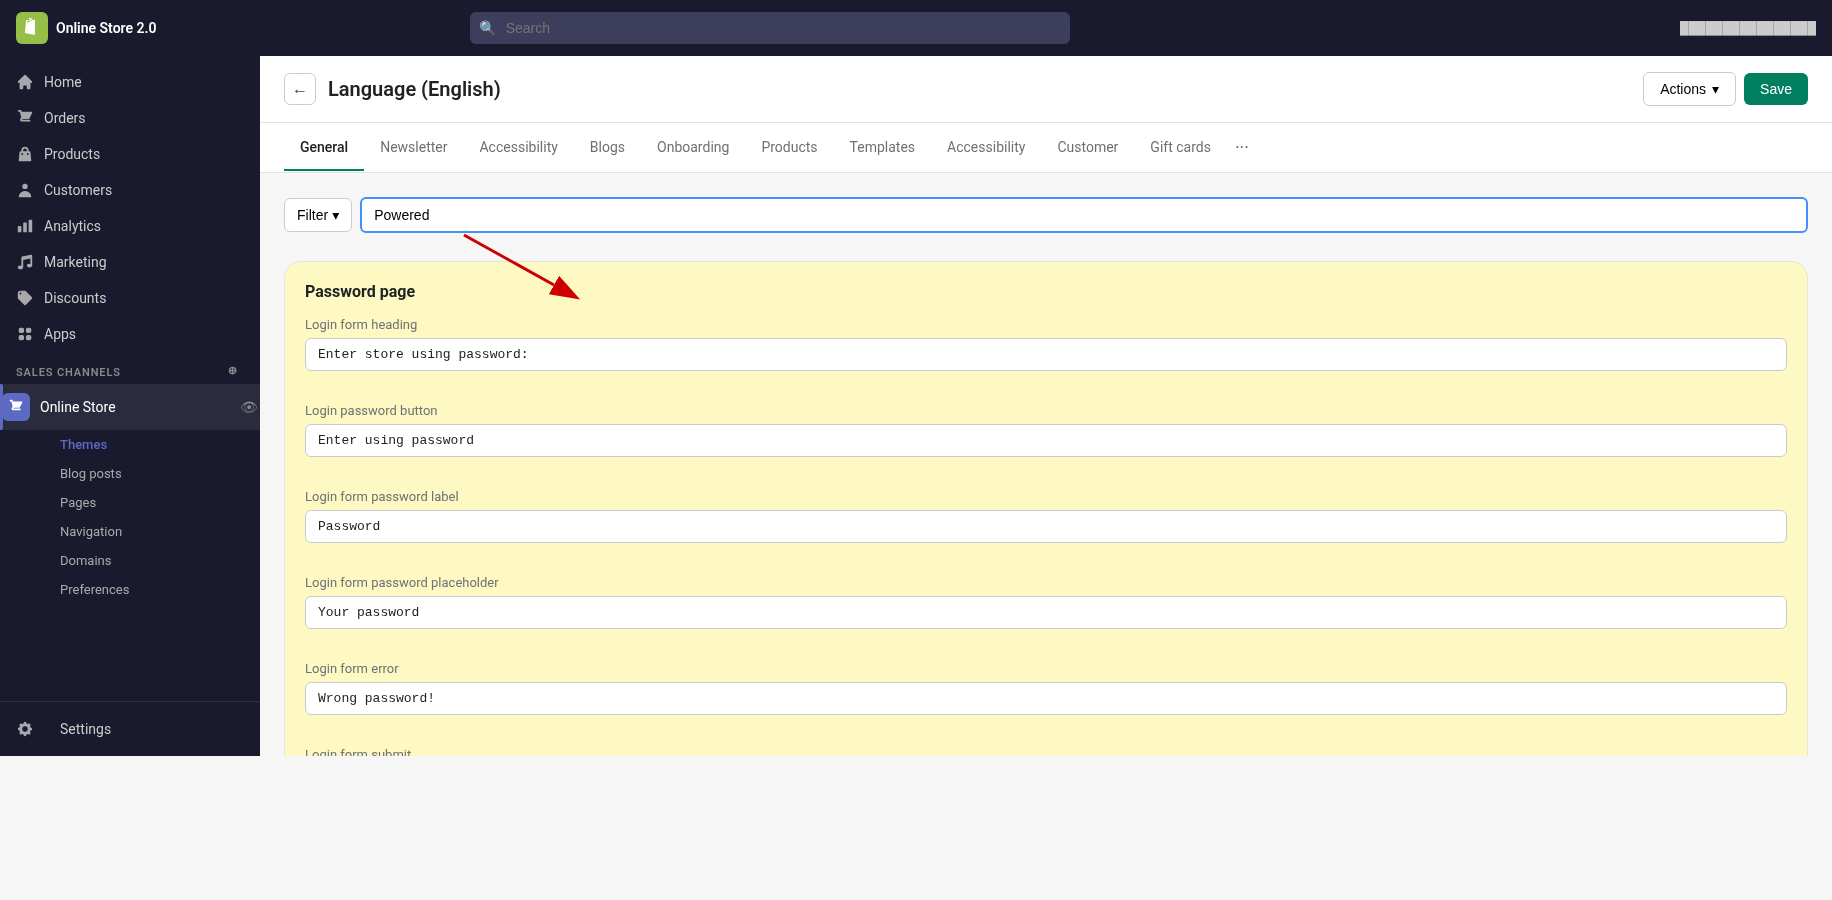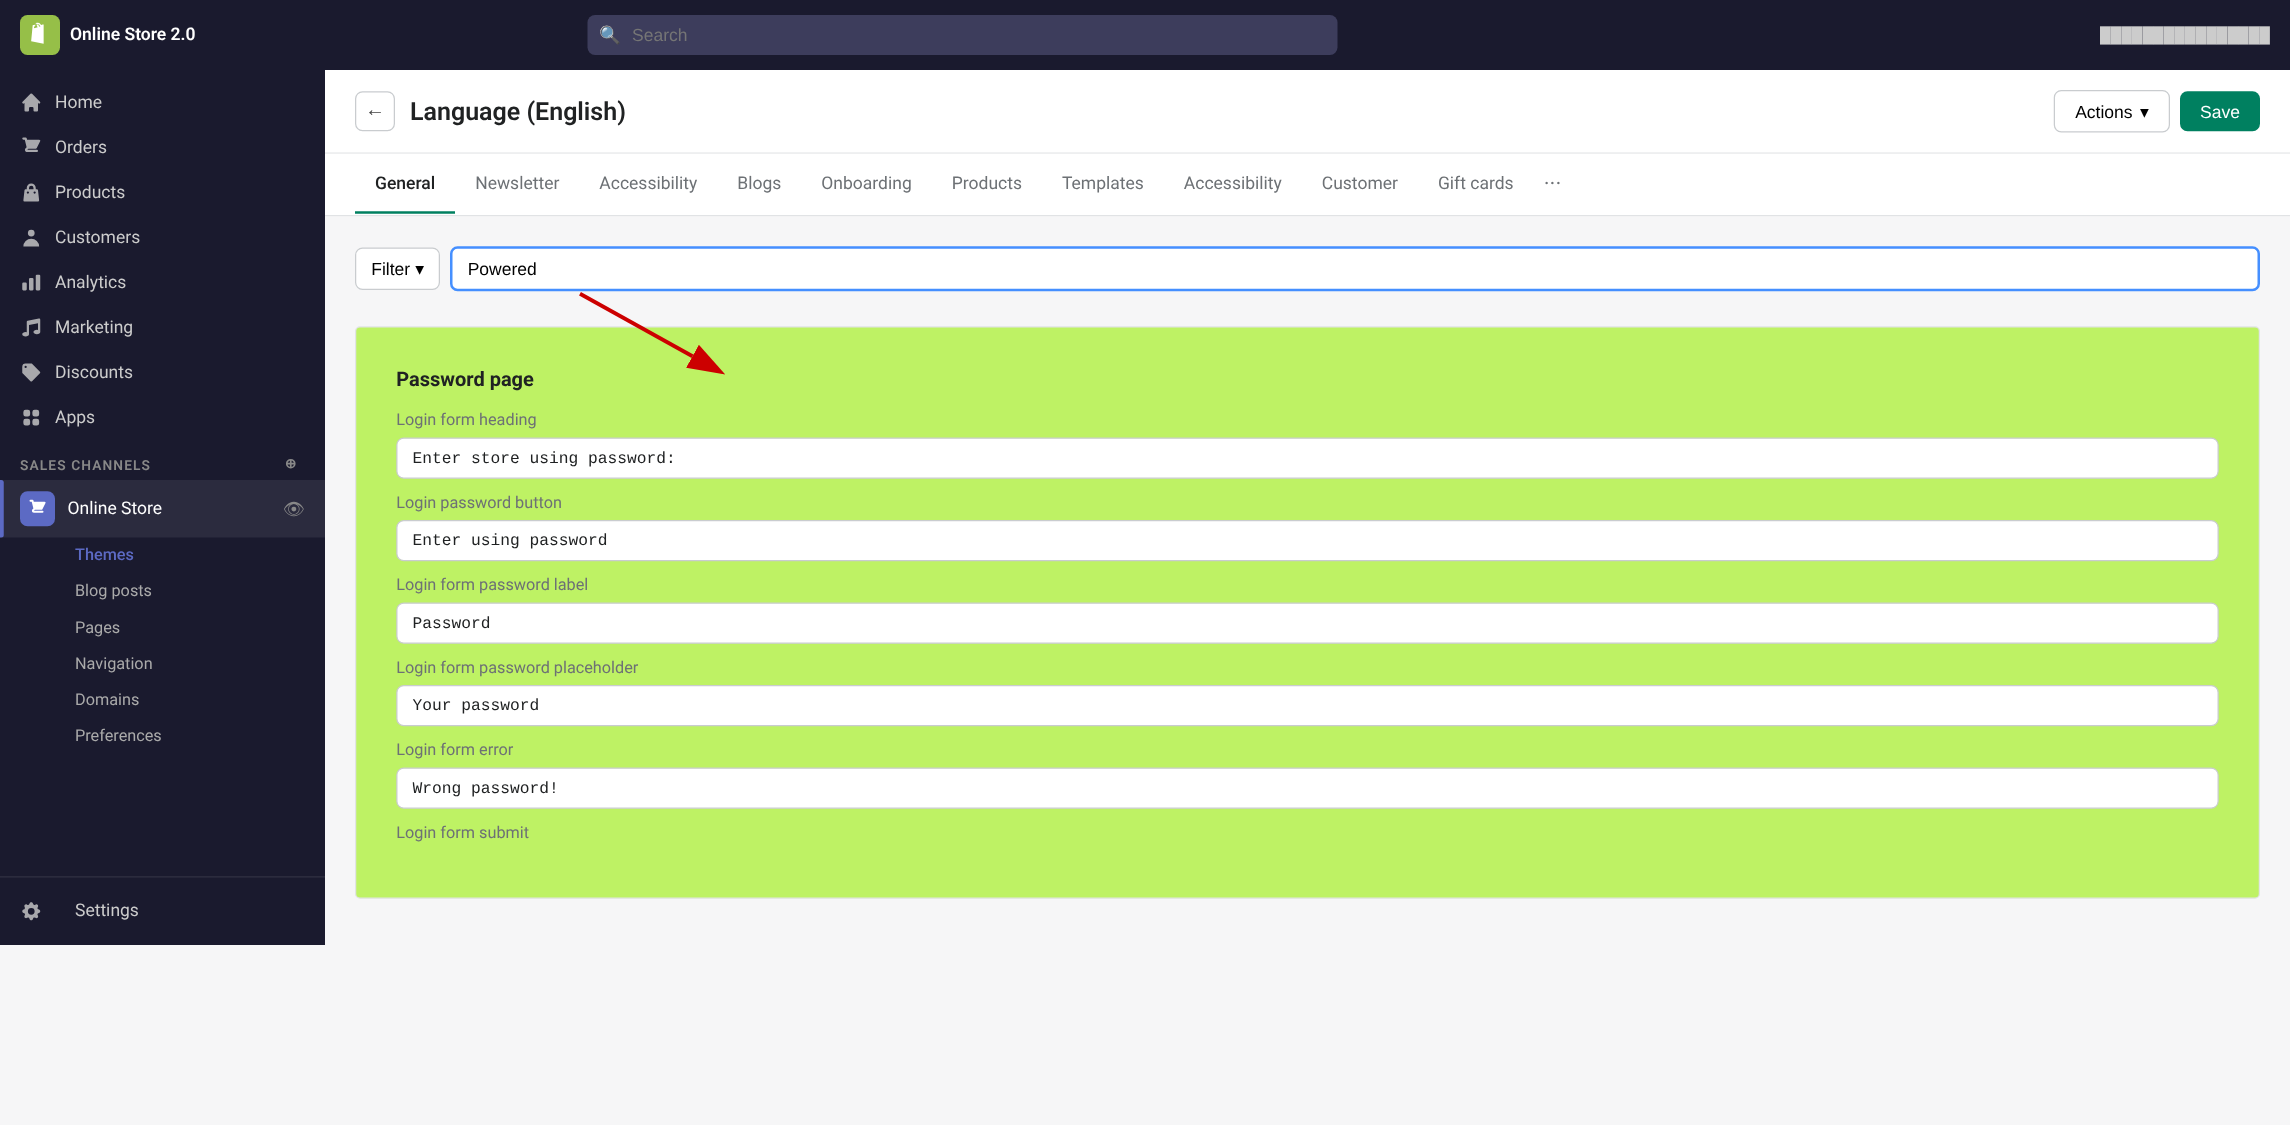--- a/index.html
+++ b/index.html
@@ -24,21 +24,21 @@
     .sidebar { width: 260px; background: #1a1a2e; display: flex; flex-direction: column; overflow-y: auto; flex-shrink: 0; }
     .sidebar-nav { padding: 8px 0; flex: 1; }
     .sidebar-item { display: flex; align-items: center; gap: 10px; padding: 9px 16px; color: #ccc; cursor: pointer; font-size: 14px; border-radius: 0; }
     .sidebar-icon { width: 18px; height: 18px; opacity: 0.8; flex-shrink: 0; }
     .sidebar-section-title { color: #888; font-size: 11px; font-weight: 600; letter-spacing: 0.08em; padding: 12px 16px 4px; text-transform: uppercase; display: flex; align-items: center; justify-content: space-between; }
     .sidebar-section-title .plus-icon { width: 16px; height: 16px; cursor: pointer; color: #888; }
 
     .sidebar-sub { padding-left: 44px; }
     .sidebar-sub-item { padding: 7px 16px; color: #aaa; cursor: pointer; font-size: 13px; display: block; }
     .sidebar-sub-item.active { color: #5c6ac4; font-weight: 500; }
-    .online-store-item { display: flex; align-items: center; justify-content: space-between; padding: 9px 16px; color: #ccc; cursor: pointer; font-size: 14px; }
+    .online-store-item { display: flex; align-items: center; justify-content: space-between; padding: 9px 2px; color: #ccc; cursor: pointer; font-size: 14px; }
     .online-store-item .left { display: flex; align-items: center; gap: 10px; }
 
     .sidebar-settings { padding: 12px 16px; border-top: 1px solid rgba(255,255,255,0.1); }
     .sidebar-settings-item { display: flex; align-items: center; gap: 26px; color: #ccc; font-size: 14px; cursor: pointer; padding: 6px 0; }
 
     
     .content-area { flex: 1; overflow-y: auto; background: #f6f6f7; }
     .page-header { background: white; padding: 16px 24px; display: flex; align-items: center; justify-content: space-between; border-bottom: 1px solid #e1e3e5; }
     .page-header-left { display: flex; align-items: center; gap: 12px; }
     .back-button { width: 32px; height: 32px; border: 1px solid #c9cccf; border-radius: 6px; background: white; cursor: pointer; display: flex; align-items: center; justify-content: center; color: #444; font-size: 16px; }
@@ -60,25 +60,25 @@
     .filter-search-row { display: flex; align-items: center; gap: 8px; margin-bottom: 28px; }
     .filter-btn { padding: 8px 12px; border: 1px solid #c9cccf; border-radius: 6px; background: white; cursor: pointer; font-size: 14px; display: flex; align-items: center; gap: 4px; }
     .search-input-main { flex: 1; padding: 8px 12px; border: 2px solid #458fff; border-radius: 6px; font-size: 14px; outline: none; color: #000000; }
 
     
     .arrow-container { position: relative; pointer-events: none; }
 
     
     .section-heading { font-size: 16px; font-weight: 700; color: #202223; margin-bottom: 16px; }
 
-    .form-group { margin-bottom: 12px; }
+    .form-group { margin-bottom: 32px; }
     .form-label { font-size: 13px; color: #6d7175; margin-bottom: 6px; display: block; }
     .form-input { width: 100%; padding: 8px 12px; border: 1px solid #c9cccf; border-radius: 6px; font-size: 13px; font-family: 'Courier New', monospace; color: #202223; background: white; outline: none; }
 
-    .content-card { background: #bef264; border-radius: 4px; border: 1px solid #e1e3e5; padding: 32px; margin-bottom: 8px; }
+    .content-card { background: #fef9c3; border-radius: 17px; border: 1px solid #e1e3e5; padding: 20px; margin-bottom: 8px; }
 
     
     .online-store-active { background: rgba(255,255,255,0.08); }
 
     
     ::-webkit-scrollbar { width: 6px; }
     ::-webkit-scrollbar-track { background: transparent; }
     ::-webkit-scrollbar-thumb { background: #ccc; border-radius: 3px; }
   </style>
 </head>

